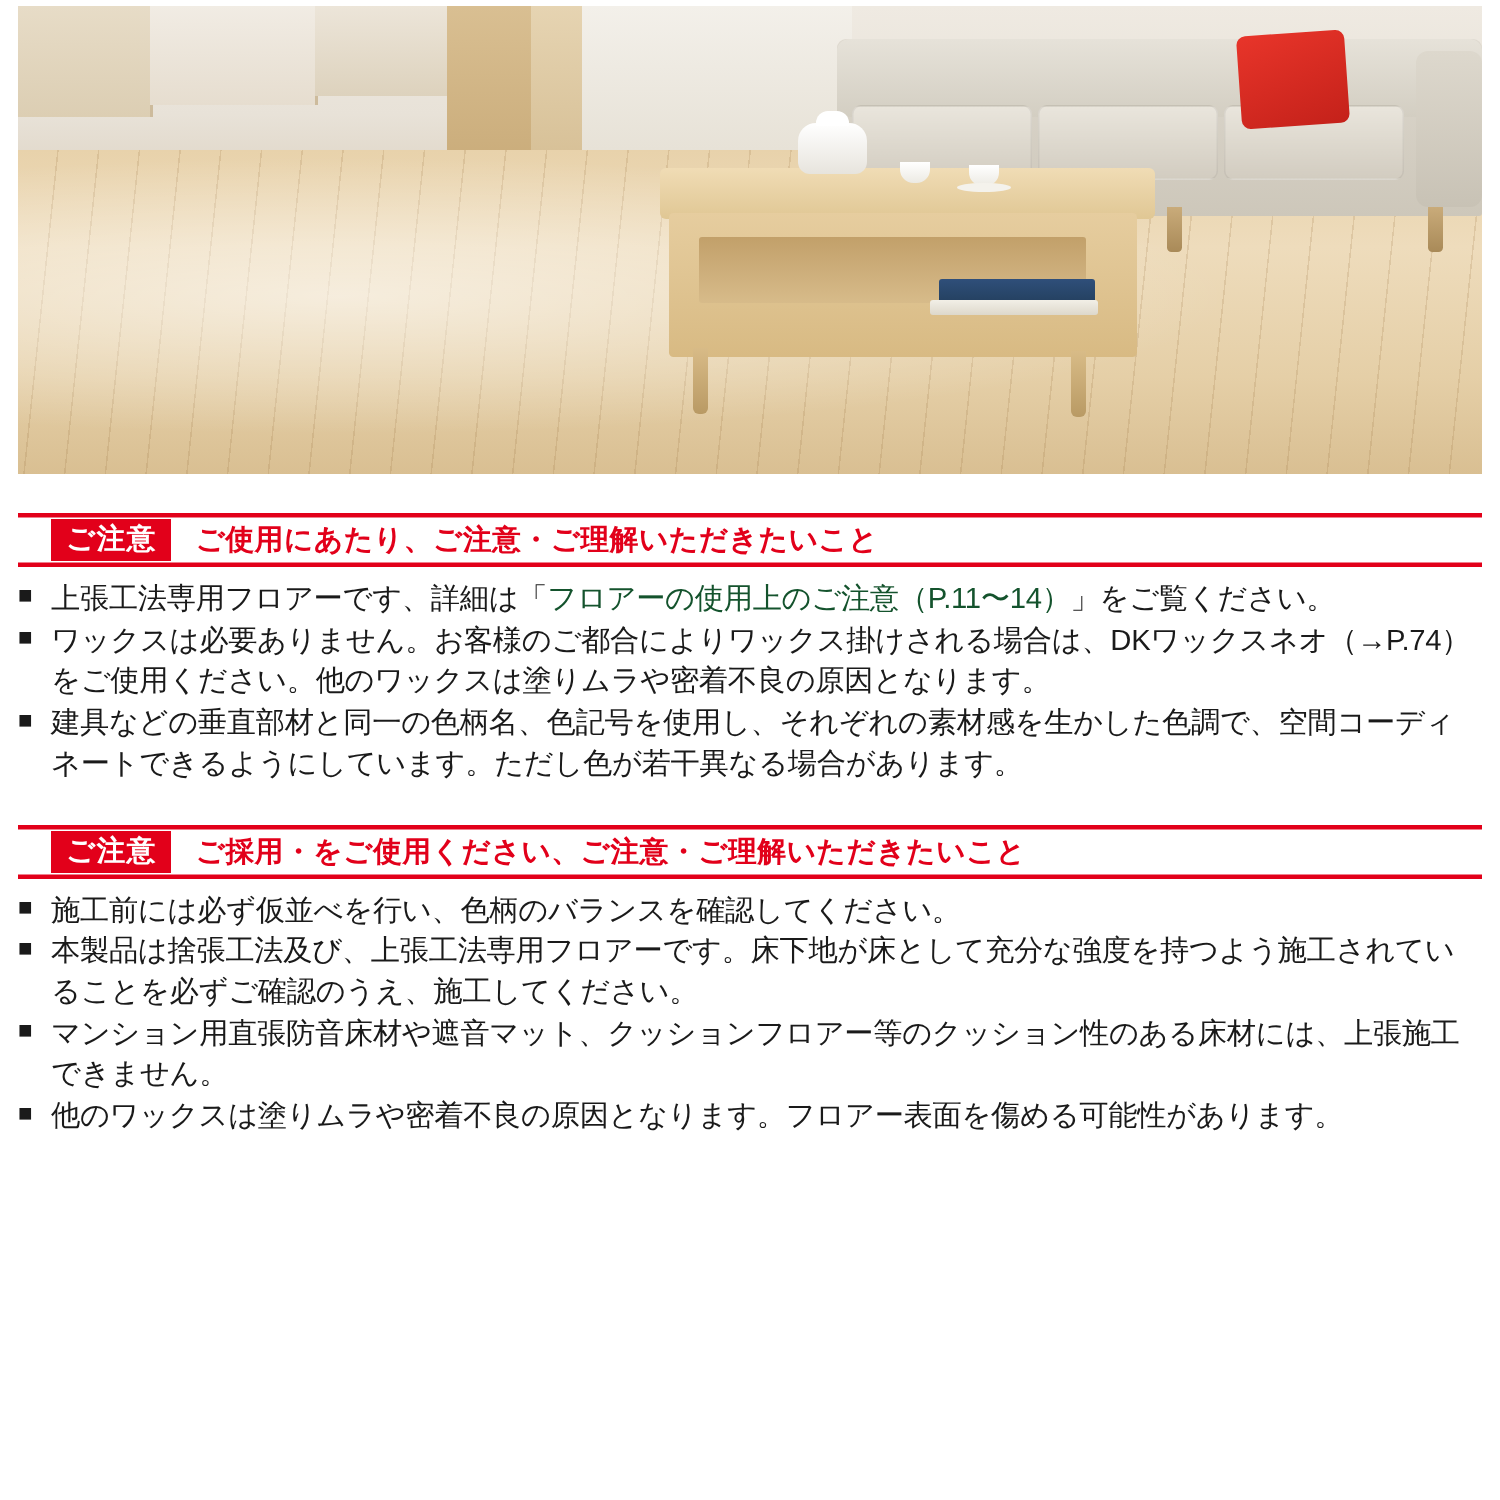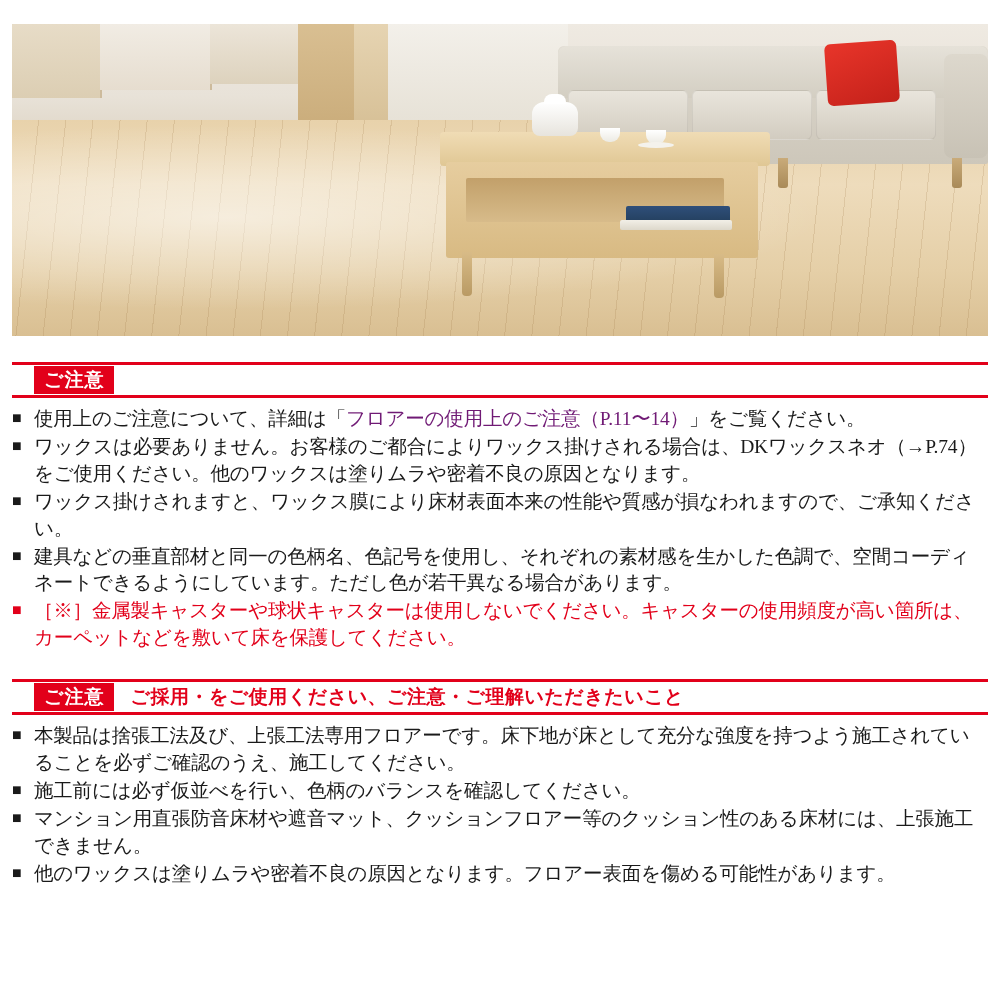--- a/index.html
+++ b/index.html
@@ -12,22 +12,21 @@
     height: 1000px;
     font-family: "Liberation Sans", sans-serif;
     color: #1a1a1a;
     overflow: hidden;
   }
   .page {
     position: relative;
     width: 1000px;
     height: 972px;
     box-sizing: border-box;
-    padding: 24px 12px 0 12px;
-    font-family: Liberation Serif, serif;
+    padding: 4px 12px 0 12px;
   }
 
   
   .photo {
     position: relative;
     width: 976px;
     height: 312px;
     margin: 0 auto;
     overflow: hidden;
     background: linear-gradient(#e9dcc6, #e2d2b6);
@@ -273,21 +272,21 @@
     left: 0;
     top: 0;
     font-size: 16px;
     line-height: 1.55;
     color: #1a1a1a;
   }
   ul.bullets li.red,
   ul.bullets li.red::before {
     color: #e2001a;
   }
-  .em-red { color: #701a75; }
+  .em-red { color: #14532d; }
 </style>
 </head>
 <body>
 
 <div class="page">
 
   <div class="photo">
     <div class="ph-wall"></div>
     <div class="ph-cab a"></div>
     <div class="ph-cab b"></div>
@@ -324,38 +323,37 @@
     <div class="ph-cup u1"></div>
     <div class="ph-cup u2"></div>
     <div class="ph-saucer"></div>
   </div>
 
   <div class="sec-gap"></div>
 
   <div class="section">
     <div class="sec-head">
       <span class="sec-badge">ご注意</span>
+      <span class="sec-title">ご使用にあたり、ご注意・ご理解いただきたいこと</span>
     </div>
     <ul class="bullets" id="list-0">
-        <li><span>使用上のご注意について、詳細は「</span><span class="em-red">フロアーの使用上のご注意（P.11〜14）</span><span>」をご覧ください。</span></li>
+        <li><span>上張工法専用フロアーです、詳細は「</span><span class="em-red">フロアーの使用上のご注意（P.11〜14）</span><span>」をご覧ください。</span></li>
         <li><span>ワックスは必要ありません。お客様のご都合によりワックス掛けされる場合は、DKワックスネオ（→P.74）をご使用ください。他のワックスは塗りムラや密着不良の原因となります。</span></li>
-        <li><span>ワックス掛けされますと、ワックス膜により床材表面本来の性能や質感が損なわれますので、ご承知ください。</span></li>
         <li><span>建具などの垂直部材と同一の色柄名、色記号を使用し、それぞれの素材感を生かした色調で、空間コーディネートできるようにしています。ただし色が若干異なる場合があります。</span></li>
-        <li class="red"><span>［※］金属製キャスターや球状キャスターは使用しないでください。キャスターの使用頻度が高い箇所は、カーペットなどを敷いて床を保護してください。</span></li>
       </ul>
   </div>
 
   <div class="sec-gap"></div>
 
   <div class="section">
     <div class="sec-head">
       <span class="sec-badge">ご注意</span>
       <span class="sec-title">ご採用・をご使用ください、ご注意・ご理解いただきたいこと</span>
     </div>
     <ul class="bullets" id="list-1">
+        <li><span>施工前には必ず仮並べを行い、色柄のバランスを確認してください。</span></li>
         <li><span>本製品は捨張工法及び、上張工法専用フロアーです。床下地が床として充分な強度を持つよう施工されていることを必ずご確認のうえ、施工してください。</span></li>
-        <li><span>施工前には必ず仮並べを行い、色柄のバランスを確認してください。</span></li>
         <li><span>マンション用直張防音床材や遮音マット、クッションフロアー等のクッション性のある床材には、上張施工できません。</span></li>
         <li><span>他のワックスは塗りムラや密着不良の原因となります。フロアー表面を傷める可能性があります。</span></li>
       </ul>
   </div>
 
 </div>
 
 </body></html>

